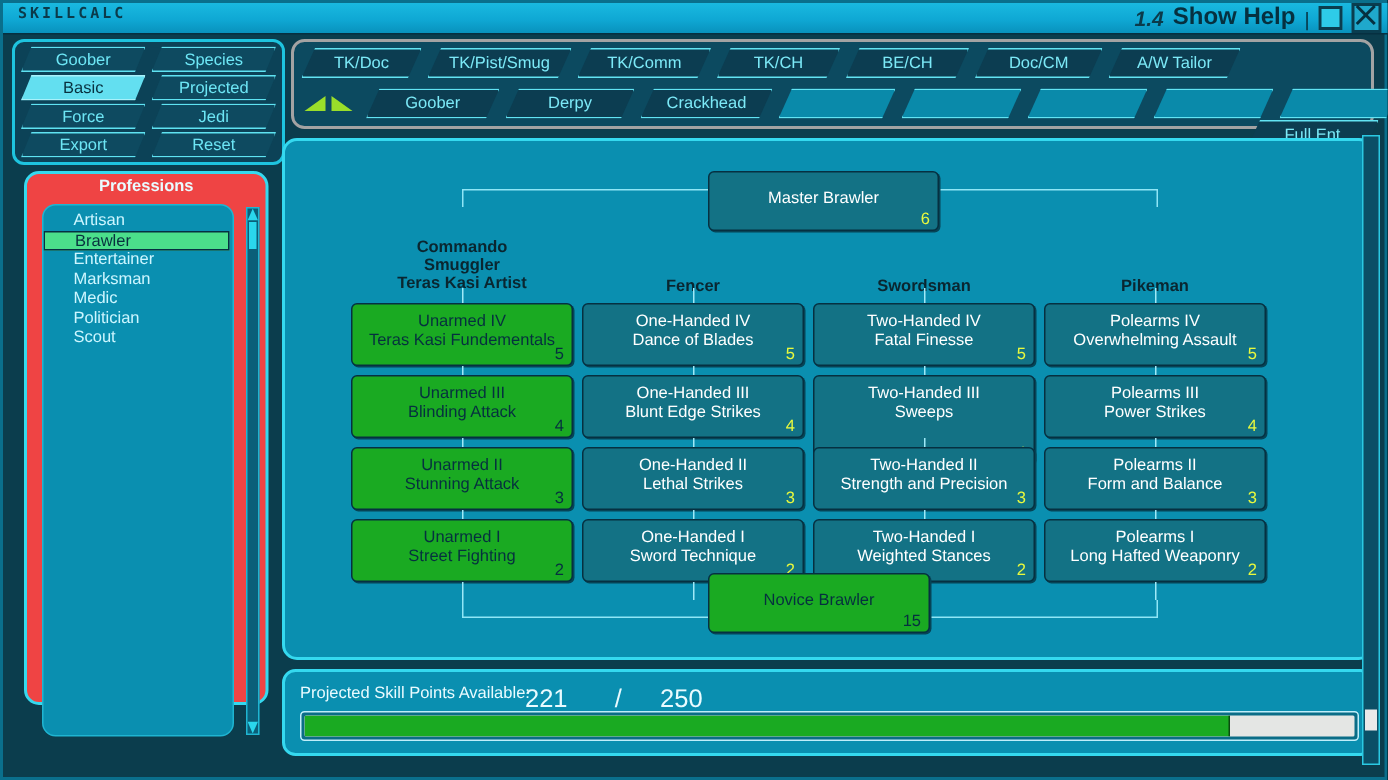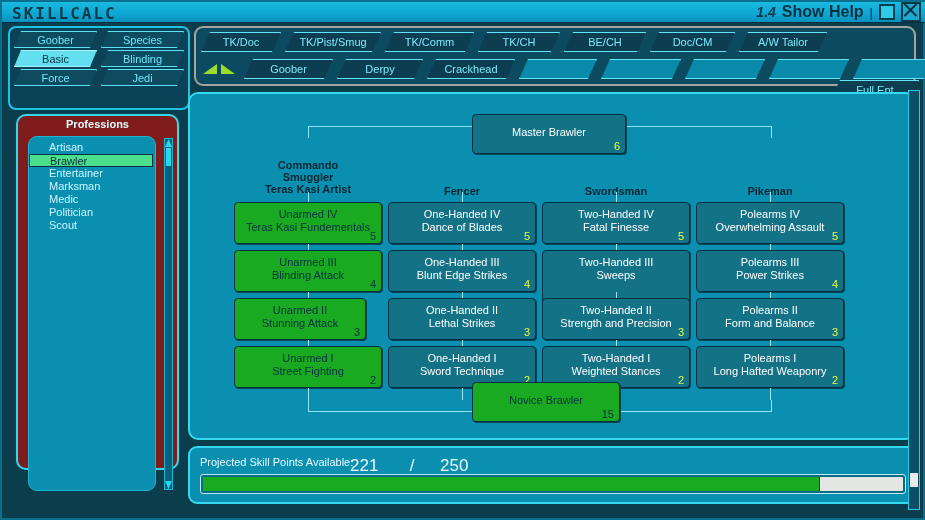--- a/index.html
+++ b/index.html
@@ -22,21 +22,21 @@
   
   #titlebar {
     position: absolute; left: 0; top: 0;
     width: 925px; height: 20px;
     background: linear-gradient(to bottom, #19b9e0 0%, #0fa8d4 55%, #0892bd 100%);
     border-bottom: 1px solid #063041;
   }
   #title-text {
     position: absolute; left: 10px; top: 2px;
     font-family: "DejaVu Sans Mono", monospace;
-    font-size: 16px; font-weight: bold;
+    font-size: 10px; font-weight: bold;
     letter-spacing: 2px;
     color: #0b3a4a;
   }
   #tb-right {
     position: absolute; right: 6px; top: 1px;
     display: flex; align-items: center; gap: 6px;
     height: 18px;
   }
   #tb-version {
     font-size: 14px; font-style: italic; font-weight: bold;
@@ -117,21 +117,21 @@
   .tab.empty { background: #0a8aaa; color: transparent; }
   #arrows {
     position: absolute; left: 5px; top: 34px;
     width: 40px; height: 14px;
   }
 
   
   #profpanel {
     position: absolute; left: 14px; top: 112px;
     width: 163px; height: 356px;
-    background: #7f1d1d;
+    background: #ef4444;
     border: 2px solid #35d9ef;
     border-radius: 10px;
     box-sizing: border-box;
   }
   #prof-title {
     position: absolute; left: 0; top: 2px; width: 100%;
     text-align: center;
     font-size: 11px; font-weight: bold; color: #e9fbff;
   }
   #prof-list {
@@ -310,25 +310,29 @@
     </div>
   </div>
 
   <div id="leftbtns">
       <div class="row">
         <div class="skew-btn">Goober</div>
         <div class="skew-btn">Species</div>
       </div>
       <div class="row">
         <div class="skew-btn active">Basic</div>
-        <div class="skew-btn">Blinding</div>
+        <div class="skew-btn">Projected</div>
       </div>
       <div class="row">
         <div class="skew-btn">Force</div>
         <div class="skew-btn">Jedi</div>
+      </div>
+      <div class="row">
+        <div class="skew-btn">Export</div>
+        <div class="skew-btn">Reset</div>
       </div>
     </div>
 
   <div id="tabpanel">
     <div class="tabrow" id="tabrow1">
         <div class="tab" style="width: 80px;">TK/Doc</div>
         <div class="tab" style="width: 96px;">TK/Pist/Smug</div>
         <div class="tab" style="width: 89px; text-align: center;">TK/Comm</div>
         <div class="tab" style="width: 82px;">TK/CH</div>
         <div class="tab" style="width: 82px;">BE/CH</div>
@@ -391,21 +395,21 @@
         <div class="node-sub">Teras Kasi Fundementals</div>
         <div class="node-num">5</div>
       </div>
       <div class="vline" style="left: 118px; top: 150px; height: 6px;"></div>
       <div class="node green" style="left: 44px; top: 156px; width: 148px; height: 42px;">
         <div class="node-title">Unarmed III</div>
         <div class="node-sub">Blinding Attack</div>
         <div class="node-num">4</div>
       </div>
       <div class="vline" style="left: 118px; top: 198px; height: 6px;"></div>
-      <div class="node green" style="left: 44px; top: 204px; width: 132px; height: 42px;">
+      <div class="node green" style="left: 44px; top: 204px; width: 148px; height: 42px;">
         <div class="node-title">Unarmed II</div>
         <div class="node-sub">Stunning Attack</div>
         <div class="node-num">3</div>
       </div>
       <div class="vline" style="left: 118px; top: 246px; height: 6px;"></div>
       <div class="node green" style="left: 44px; top: 252px; width: 148px; height: 42px;">
         <div class="node-title">Unarmed I</div>
         <div class="node-sub">Street Fighting</div>
         <div class="node-num">2</div>
       </div>

